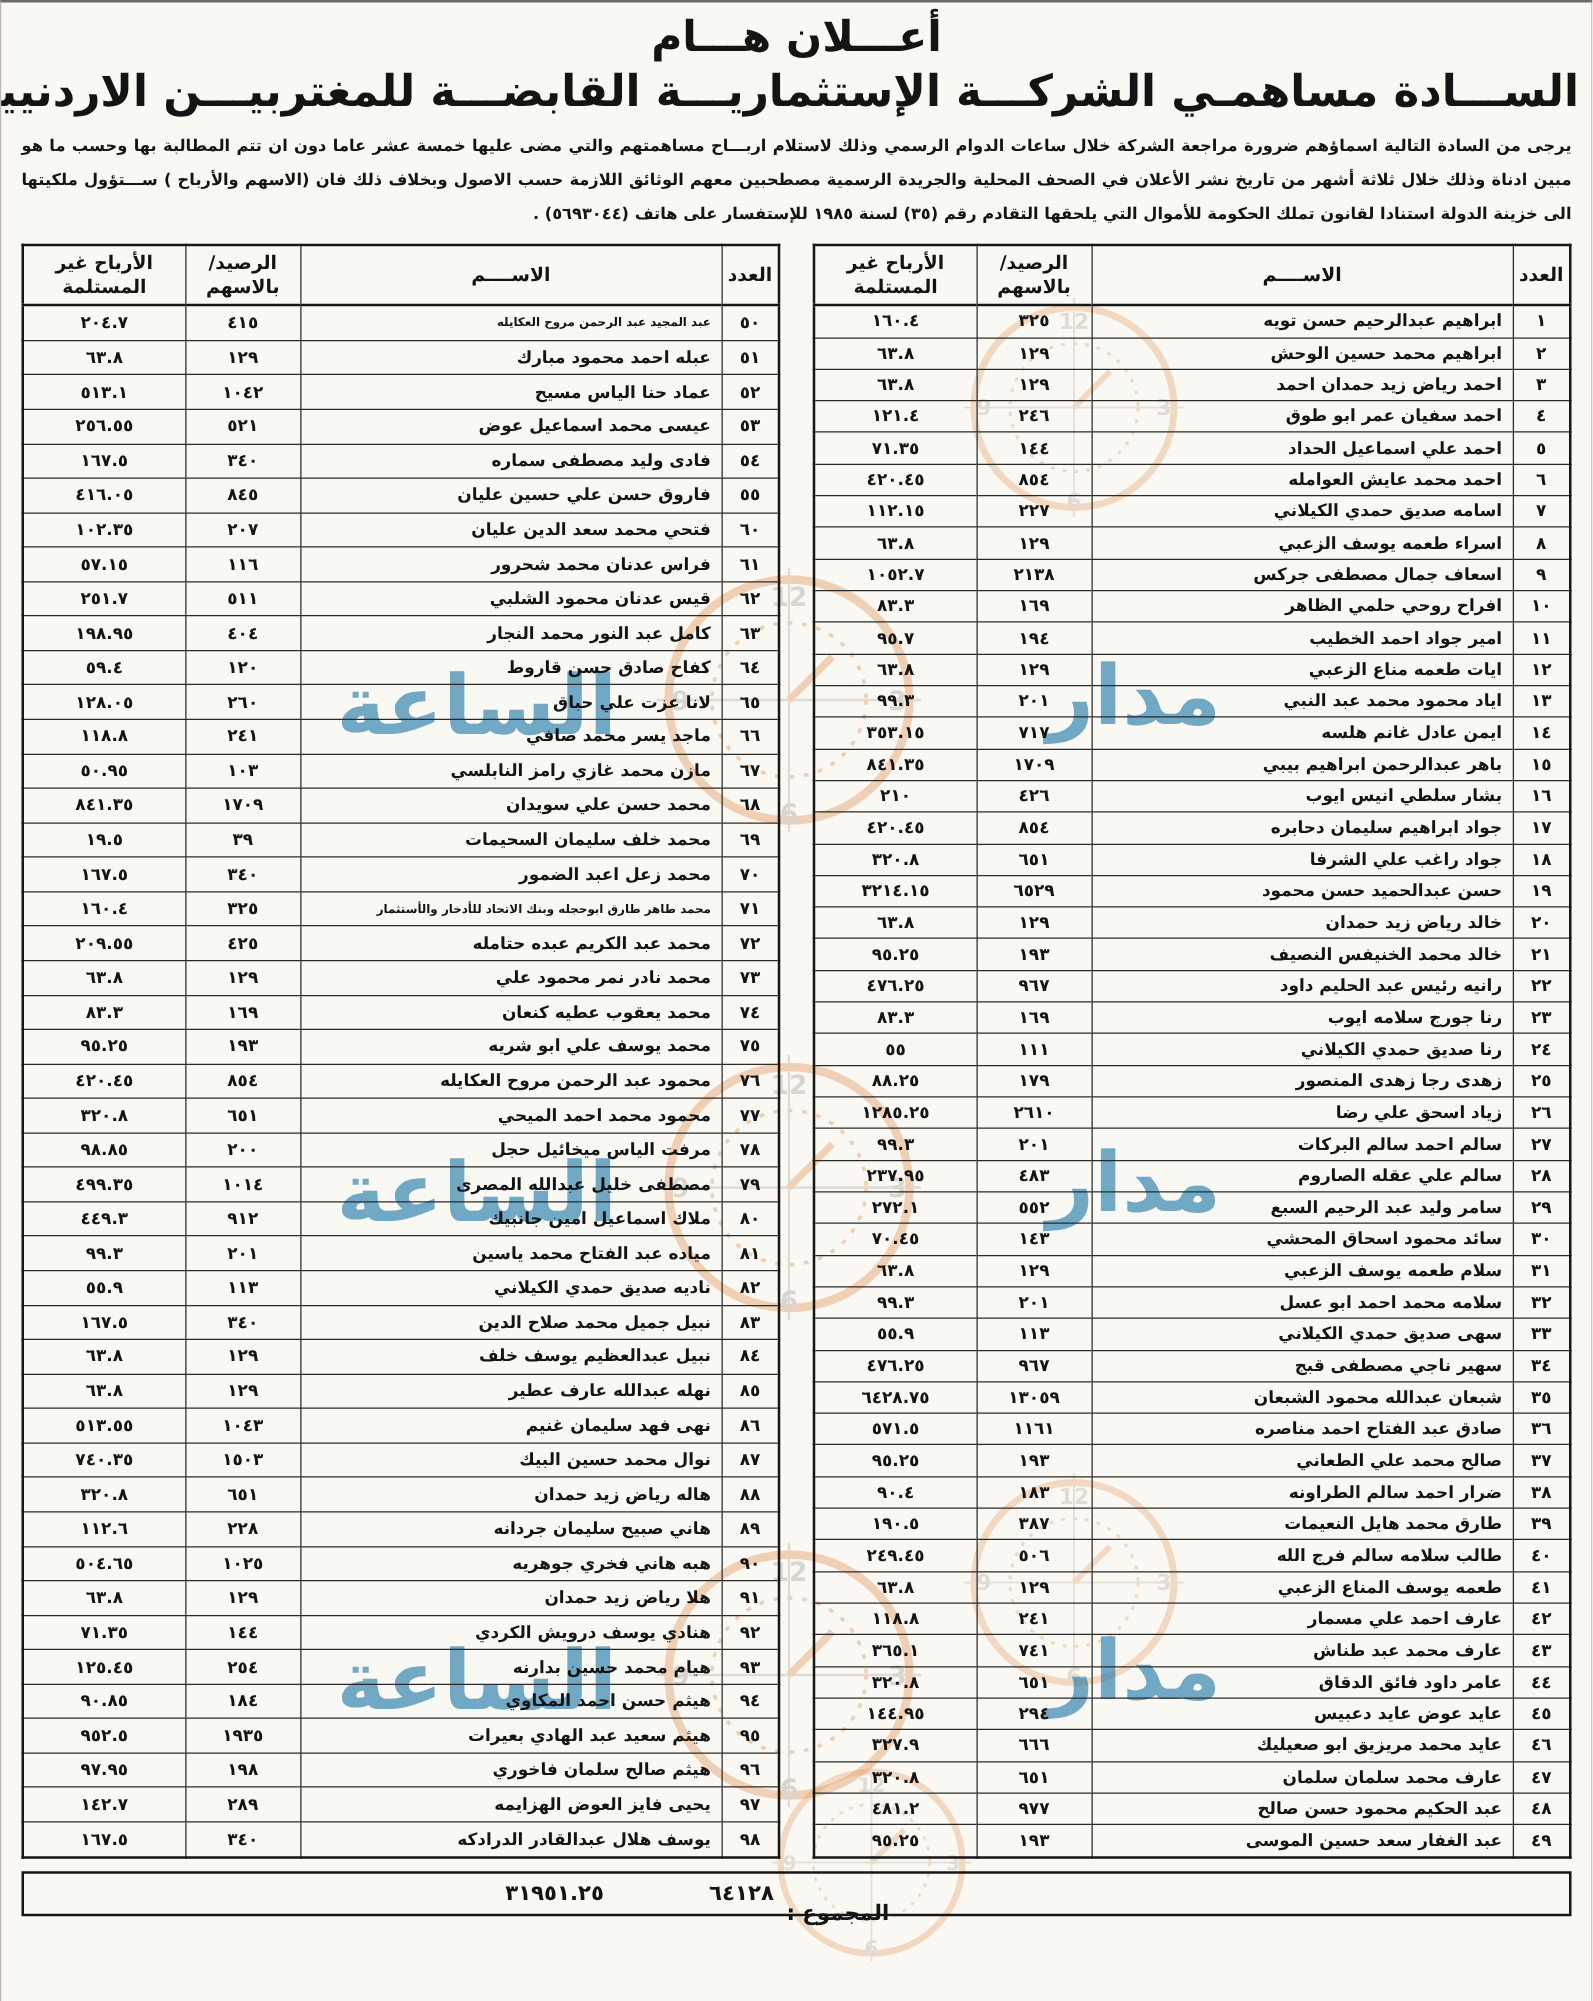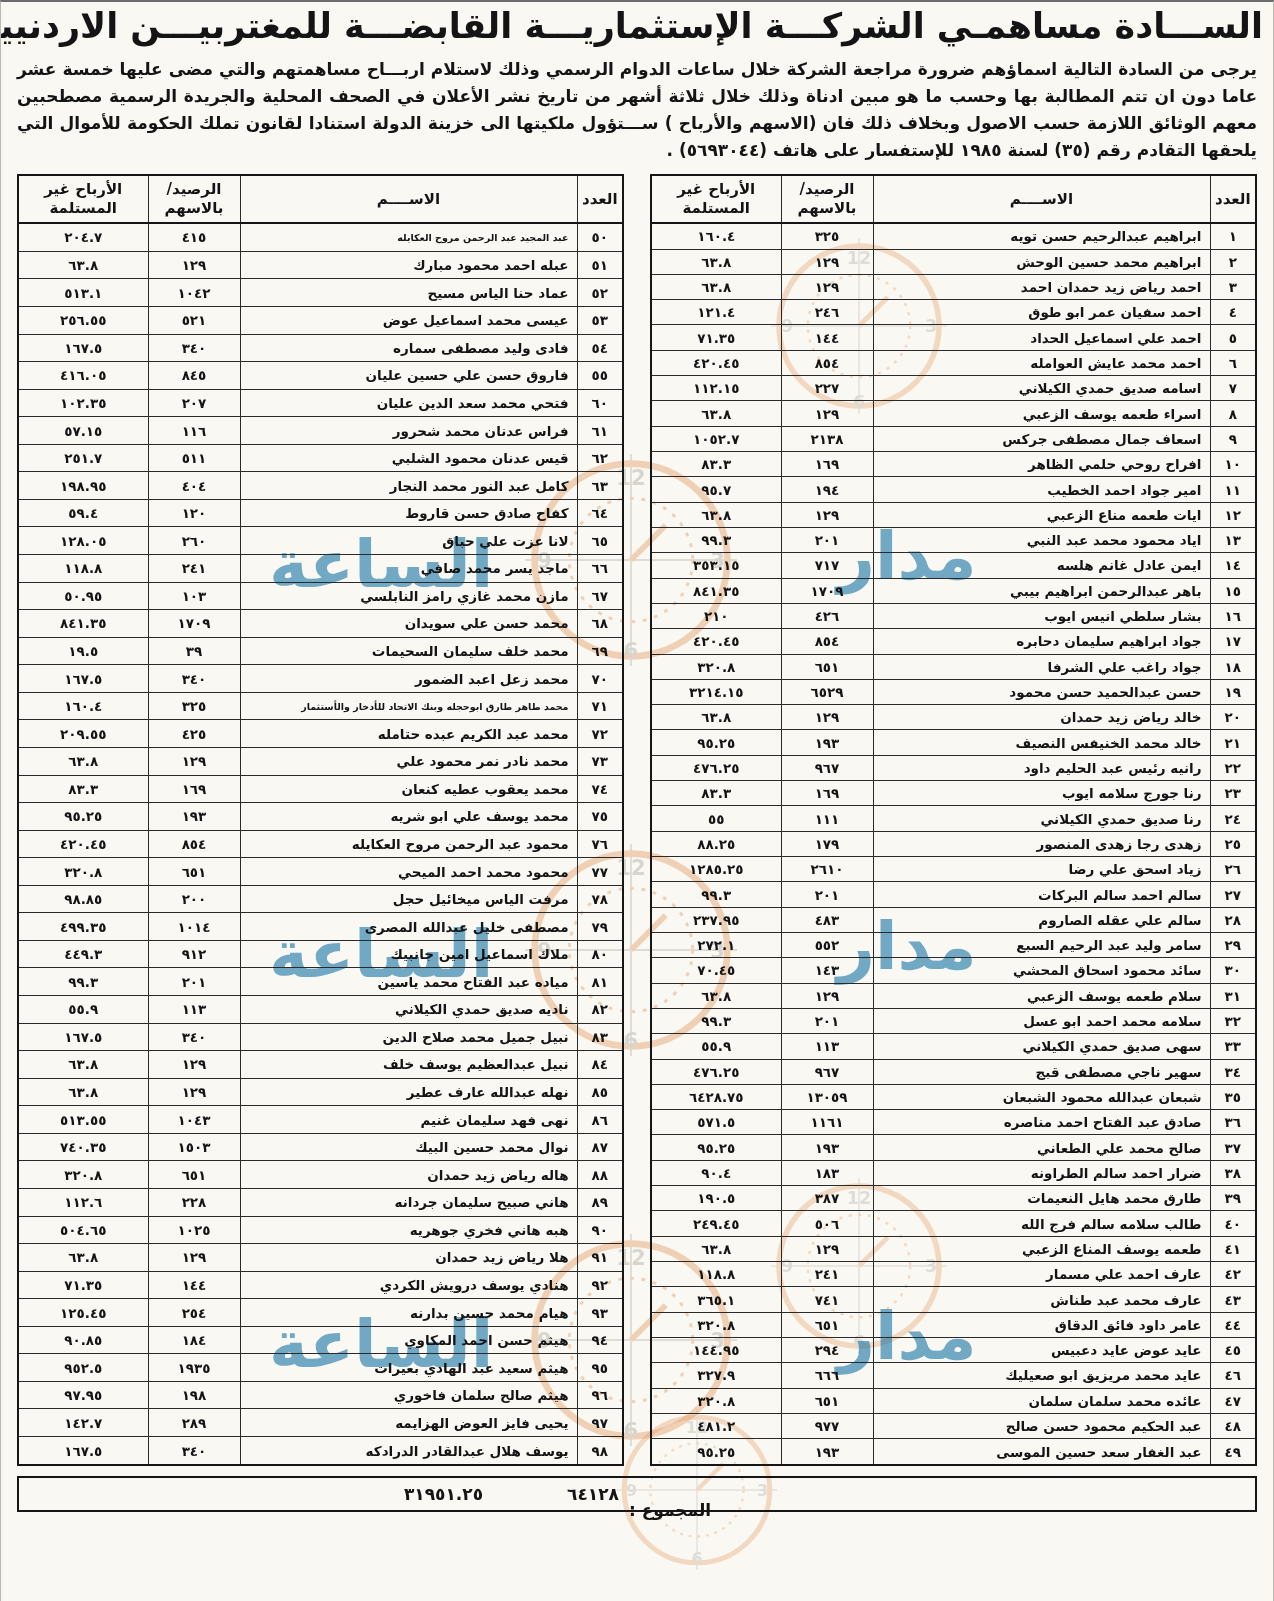--- a/index.html
+++ b/index.html
@@ -30,21 +30,21 @@
   .content { position:relative; z-index:1; }
   .page-title {
     text-align:center; font-size:34px; font-weight:bold;
     padding-top:8px; letter-spacing:1px;
   }
   .page-subtitle {
     text-align:center; font-size:35px; font-weight:bold;
     padding:4px 10px 2px; white-space:nowrap;
   }
   .body-text {
-    font-size:17px; font-weight:bold; line-height:27px;
+    font-size:13px; font-weight:bold; line-height:27px;
     text-align:justify; padding:8px 16px 4px;
   }
   .tables {
     display:flex; gap:26px;
     padding:6px 16px 0;
     height:1298px;
   }
   .tbl { flex:1; min-width:0; }
   table {
     width:100%; height:100%;
@@ -123,20 +123,21 @@
     <div class="wm-word" style="left:836px;top:516px">مدار</div>
     <div class="wm-word" style="left:268px;top:524px">الساعة</div>
     <div class="wm-word" style="left:836px;top:906px">مدار</div>
     <div class="wm-word" style="left:268px;top:914px">الساعة</div>
     <div class="wm-word" style="left:836px;top:1296px">مدار</div>
     <div class="wm-word" style="left:268px;top:1304px">الساعة</div>
   </div>
 
   <div class="content">
     <header>
+      <h1 class="page-title">أعـــلان هـــام</h1>
       <h2 class="page-subtitle">الســـادة مساهمـي الشركـــة الإستثماريـــة القابضـــة للمغتربيـــن الاردنييـــن الكـــرام</h2>
       <p class="body-text">يرجى من السادة التالية اسماؤهم ضرورة مراجعة الشركة خلال ساعات الدوام الرسمي وذلك لاستلام اربـــاح مساهمتهم والتي مضى عليها خمسة عشر عاما دون ان تتم المطالبة بها وحسب ما هو مبين ادناة وذلك خلال ثلاثة أشهر من تاريخ نشر الأعلان في الصحف المحلية والجريدة الرسمية مصطحبين معهم الوثائق اللازمة حسب الاصول وبخلاف ذلك فان (الاسهم والأرباح ) ســـتؤول ملكيتها الى خزينة الدولة استنادا لقانون تملك الحكومة للأموال التي يلحقها التقادم رقم (٣٥) لسنة ١٩٨٥ للإستفسار على هاتف (٥٦٩٣٠٤٤) .</p>
     </header>
 
     <main class="tables">
 
       <section class="tbl">
         <table>
           <colgroup>
               <col style="width:46px">
@@ -426,21 +427,21 @@
                 <td class="c-prof">١٤٤.٩٥</td>
               </tr>
               <tr>
                 <td class="c-num">٤٦</td>
                 <td class="c-name">عايد محمد مريزيق ابو صعيليك</td>
                 <td class="c-bal">٦٦٦</td>
                 <td class="c-prof">٣٢٧.٩</td>
               </tr>
               <tr>
                 <td class="c-num">٤٧</td>
-                <td class="c-name">عائده محمد سلمان سلمان</td>
+                <td class="c-name">عارف محمد سلمان سلمان</td>
                 <td class="c-bal">٦٥١</td>
                 <td class="c-prof">٣٢٠.٨</td>
               </tr>
               <tr>
                 <td class="c-num">٤٨</td>
                 <td class="c-name">عبد الحكيم محمود حسن صالح</td>
                 <td class="c-bal">٩٧٧</td>
                 <td class="c-prof">٤٨١.٢</td>
               </tr>
               <tr>

